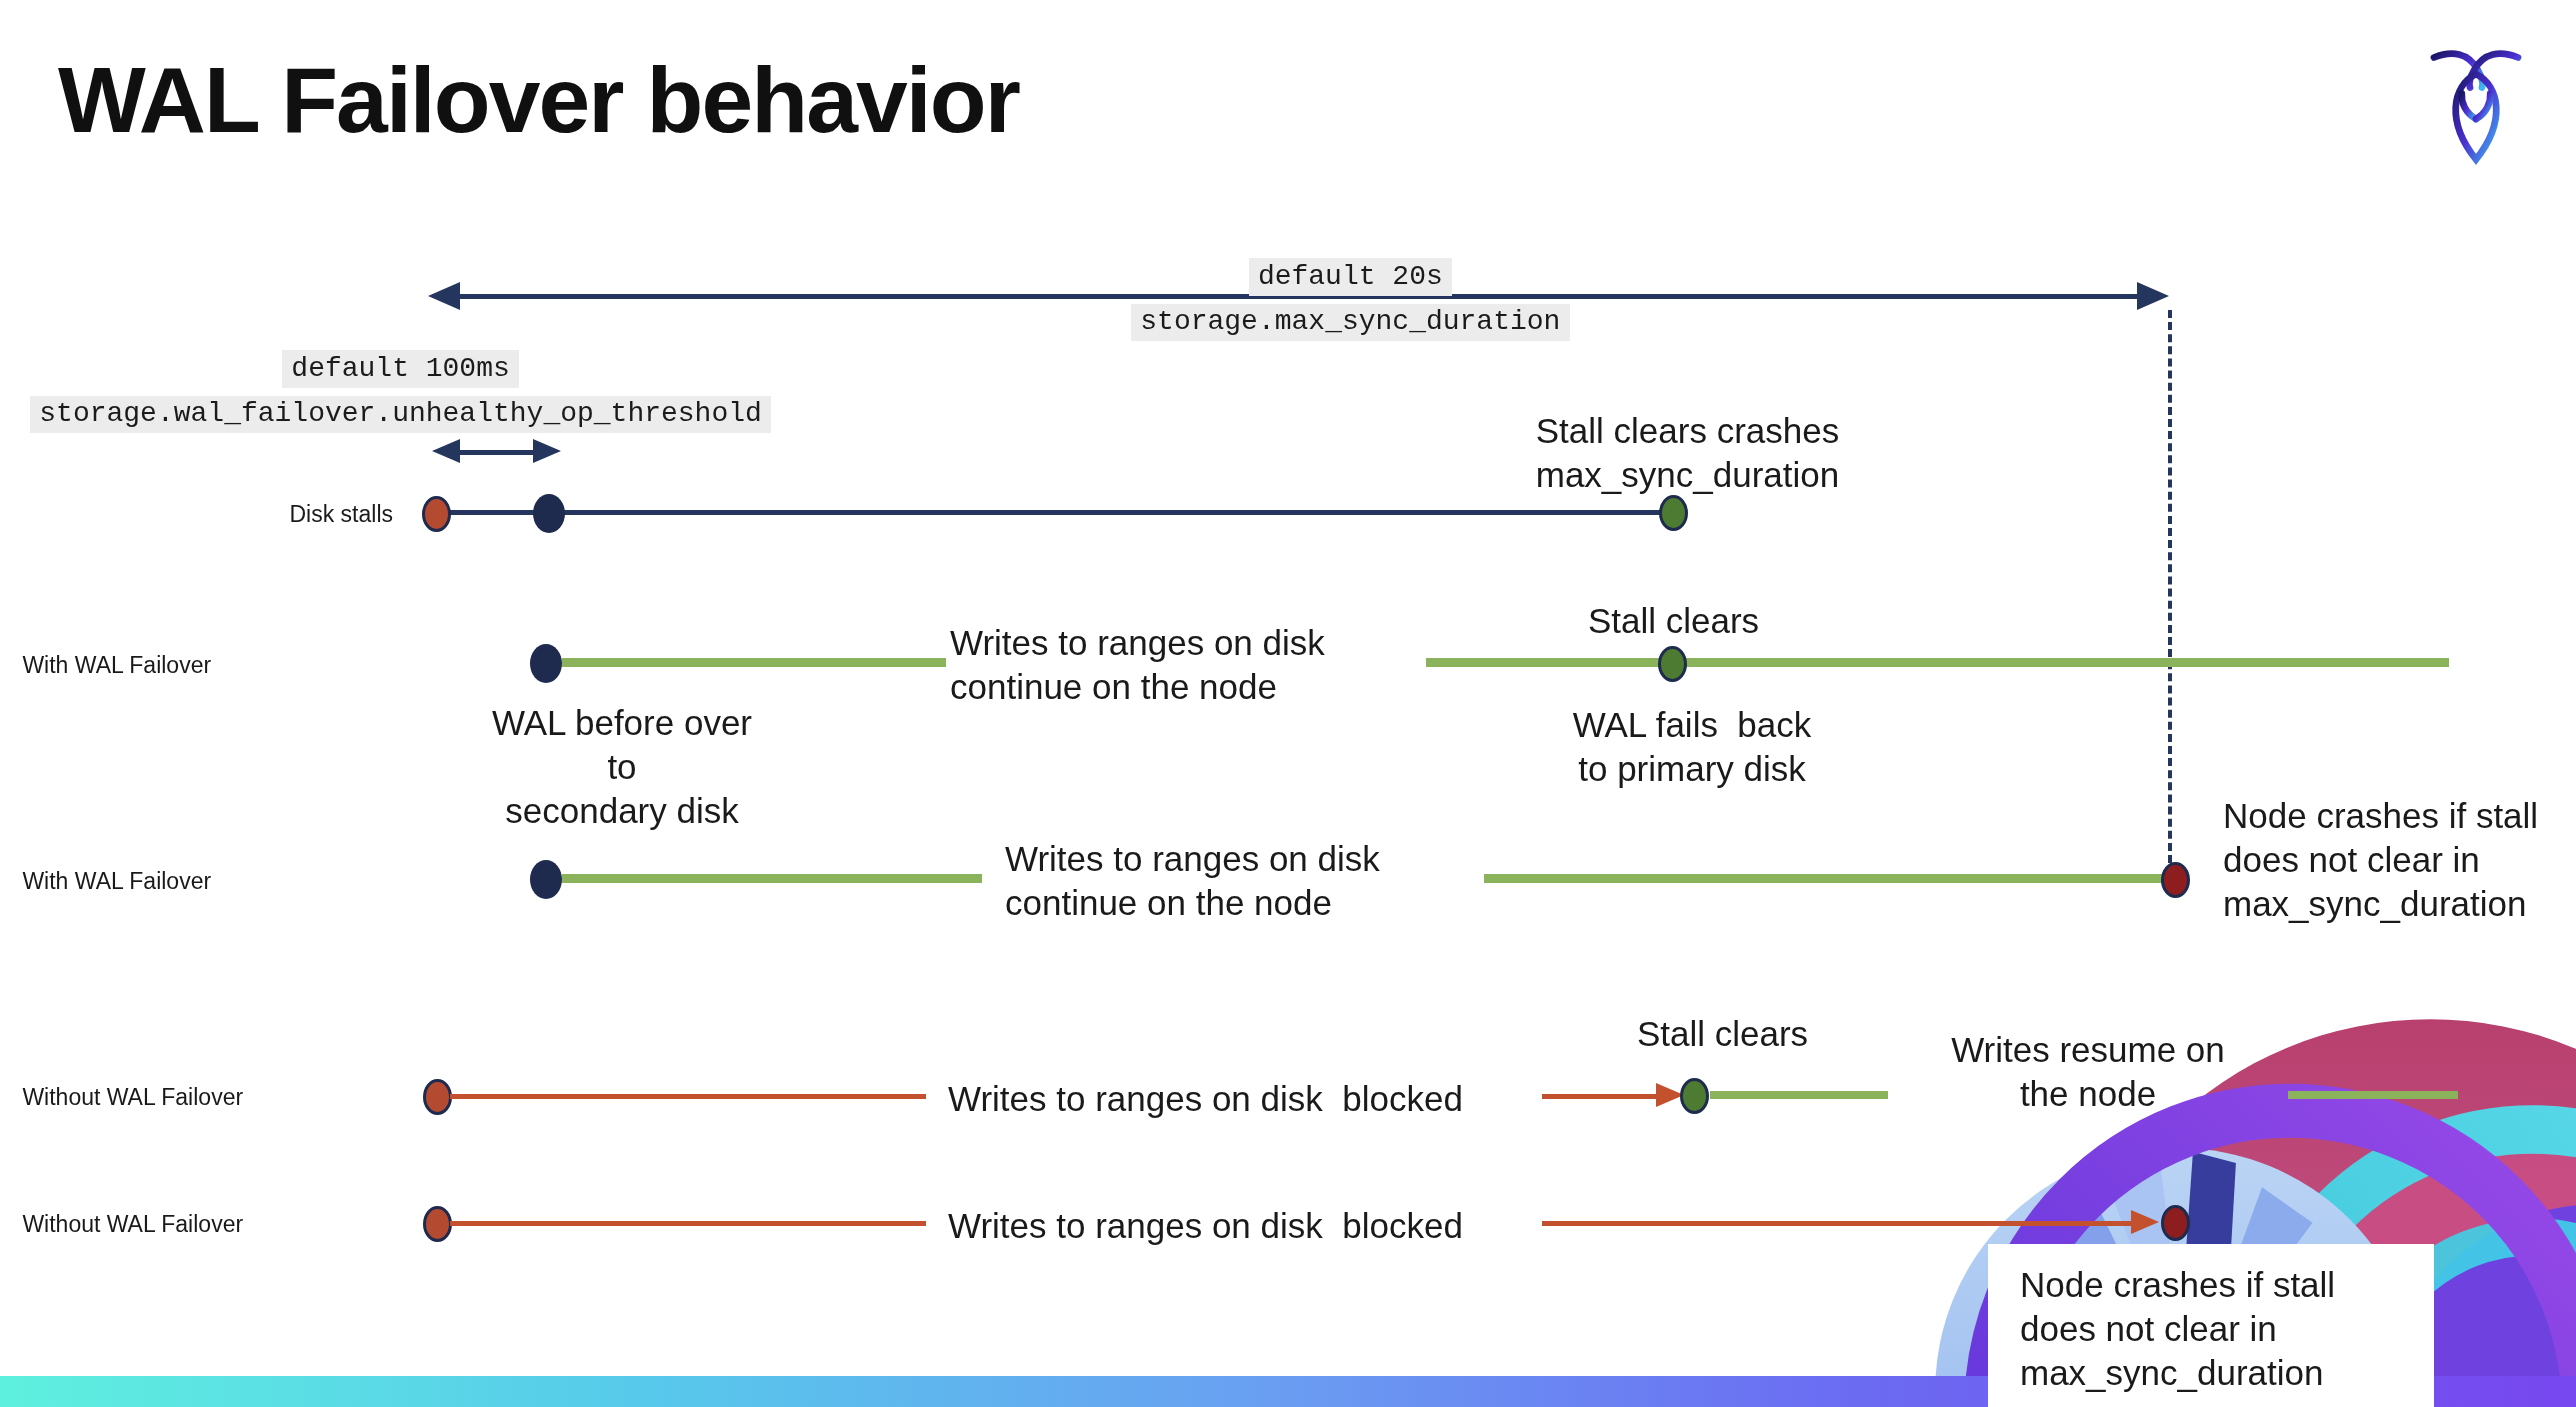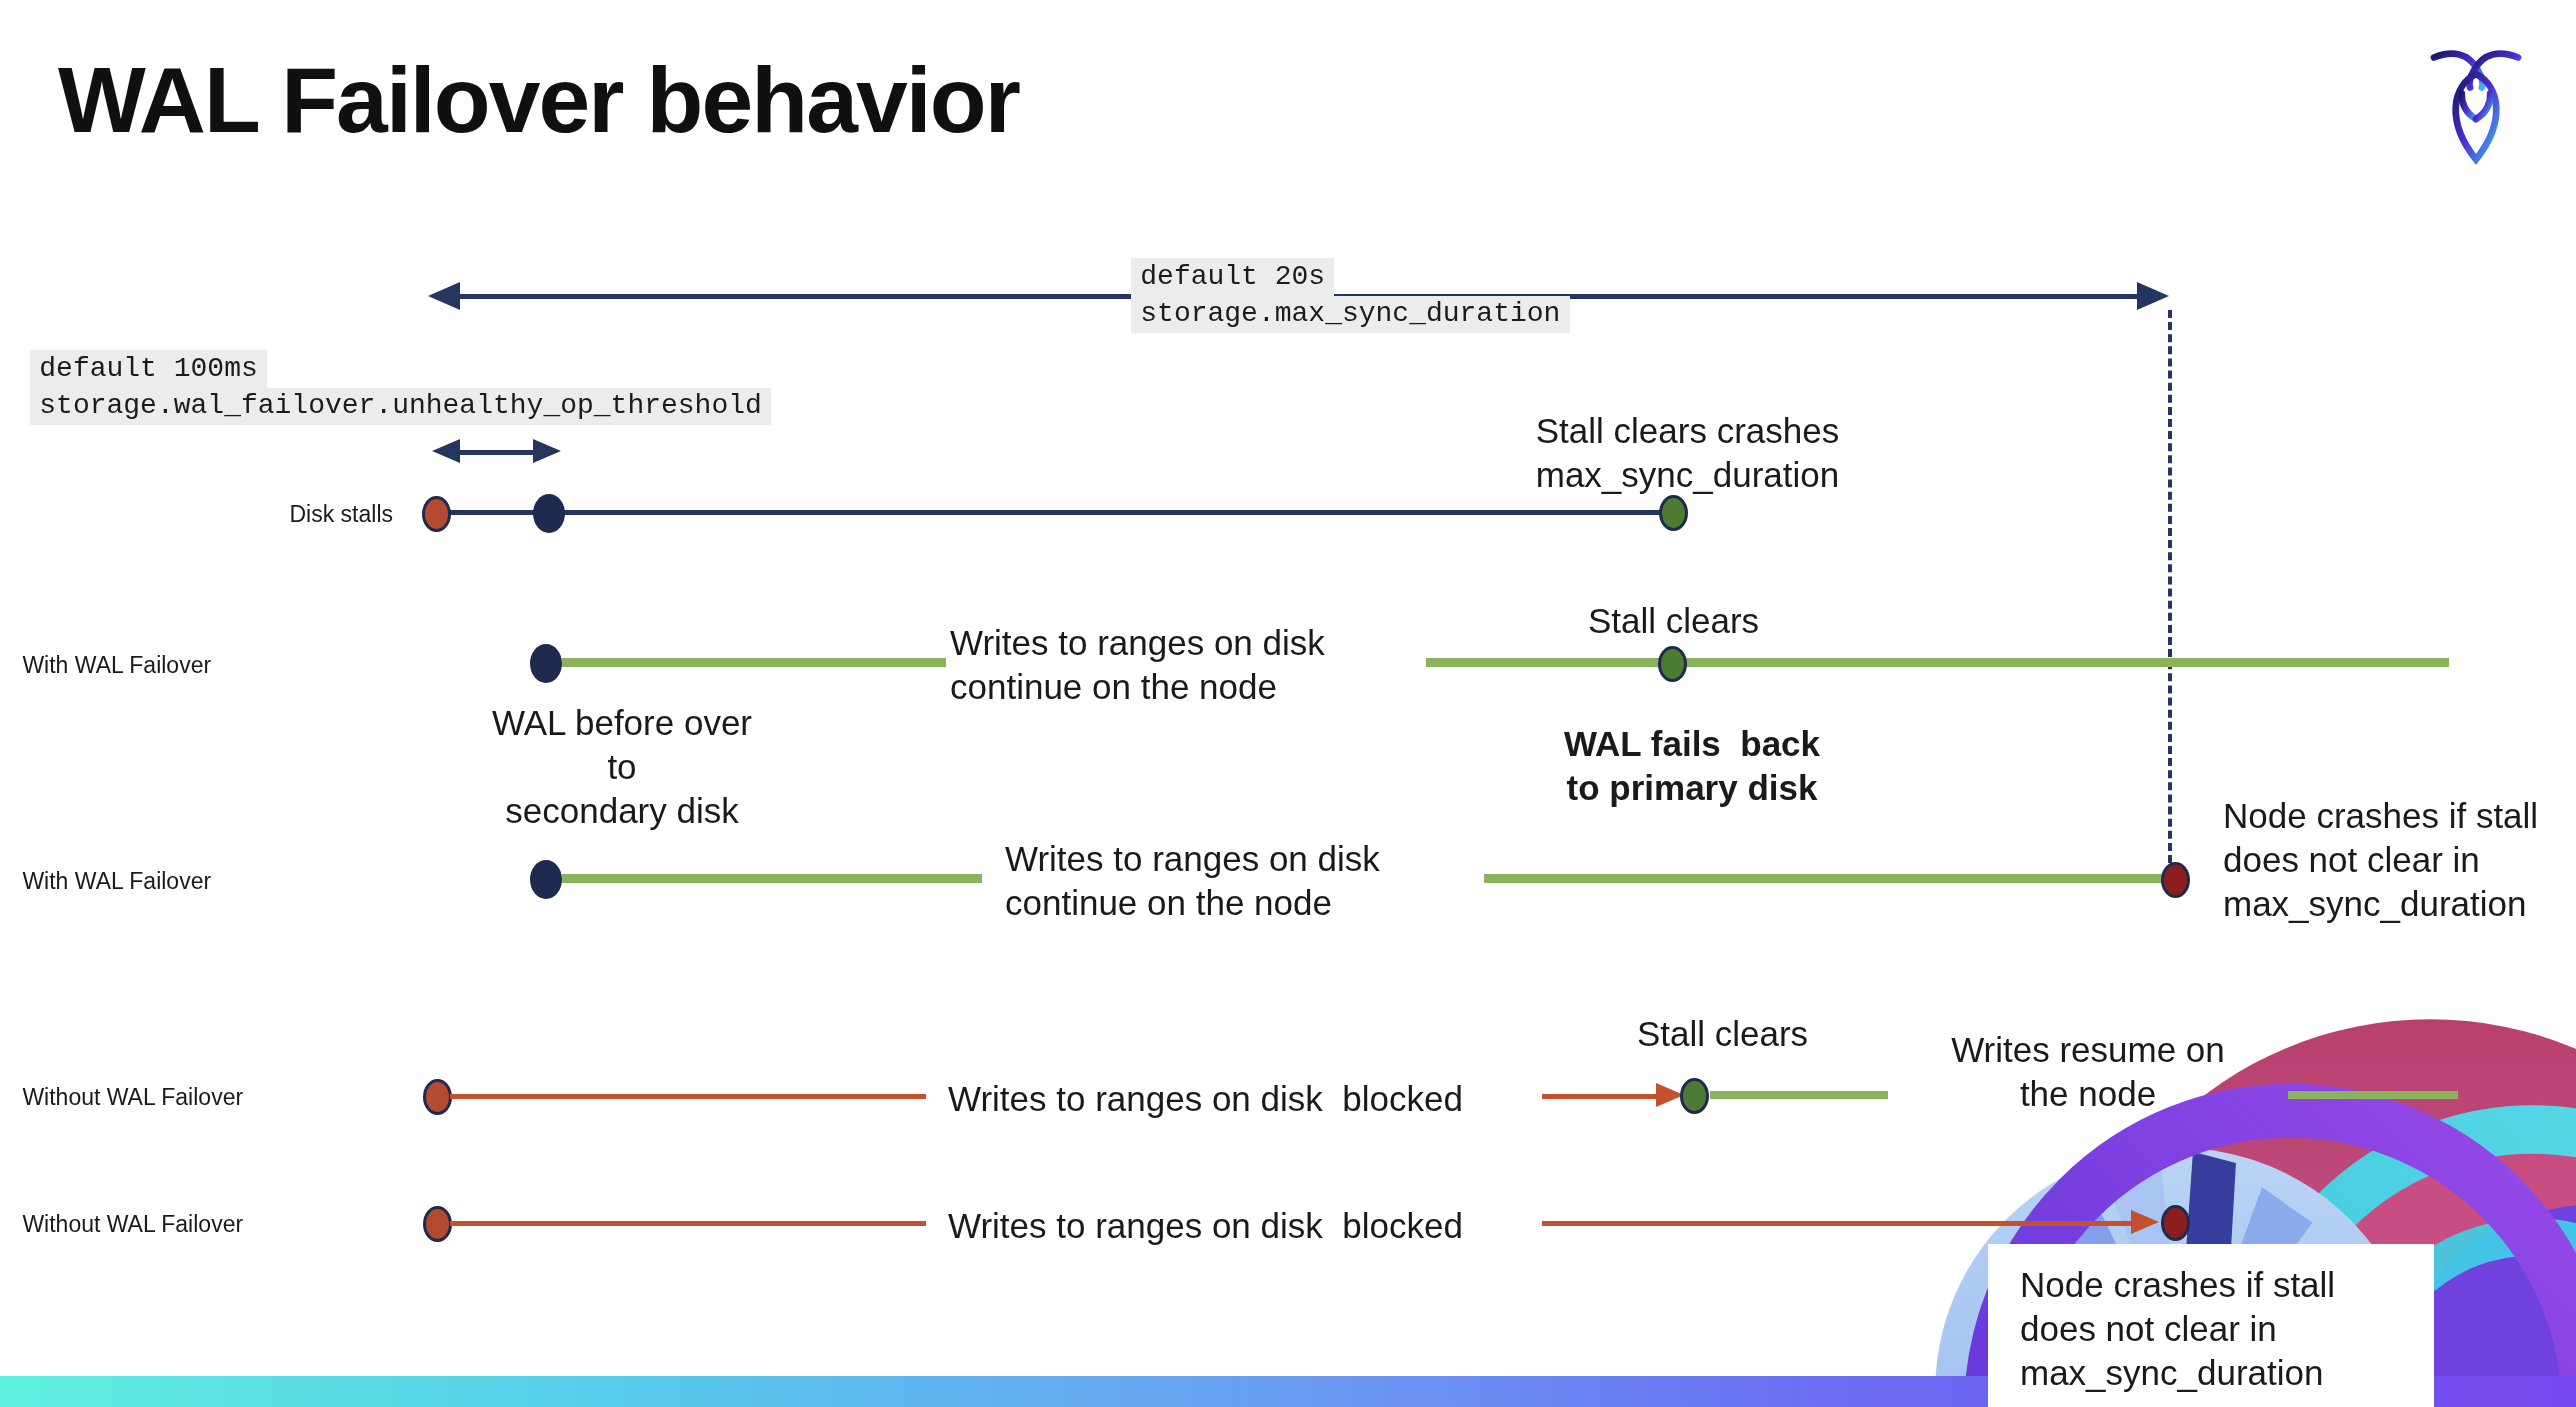--- a/index.html
+++ b/index.html
@@ -2,21 +2,21 @@
 <html style="font-size:15px"><head>
 <meta charset="utf-8">
 <style>
   html,body{margin:0;padding:0;background:#ffffff;}
   .canvas{position:relative;width:2576px;height:1408px;background:#ffffff;overflow:hidden;
           font-family:"Liberation Sans",sans-serif;color:#1a1a1a;}
   .abs{position:absolute;}
   
   .title{left:58px;top:47px;font-size:93px;font-weight:800;letter-spacing:-1.9px;color:#101010;z-index:4;}
   
-  .codebox{z-index:5;display:flex;flex-direction:column;align-items:flex-start;gap:0;}
+  .codebox{z-index:5;display:flex;flex-direction:column;align-items:center;gap:8px;}
   .codebox span{background:#ececec;color:#1b1b1b;font-family:"Liberation Mono",monospace;
                 font-size:28px;line-height:32px;padding:2.8px 9.3px;white-space:pre;}
   
   .navline{background:#24365e;z-index:3;}
   .greenline{background:#8ab35c;z-index:3;}
   .redline{background:#c4512e;z-index:3;}
   .tri{width:0;height:0;z-index:3;}
   .tri-left{border-top:14px solid transparent;border-bottom:14px solid transparent;border-right:32px solid #24365e;}
   .tri-right{border-top:14px solid transparent;border-bottom:14px solid transparent;border-left:32px solid #24365e;}
   .tri-left-sm{border-top:12px solid transparent;border-bottom:12px solid transparent;border-right:28px solid #24365e;}
@@ -97,21 +97,21 @@
   <div class="abs lbl" style="left:22.4px;top:645px;">With WAL Failover</div>
   <div class="abs dot dot-navy" style="left:530px;top:644px;"></div>
   <div class="abs greenline" style="left:562px;top:658px;width:384px;height:9.3px;"></div>
   <div class="abs ann" style="left:950px;top:621px;">Writes to ranges on disk
 continue on the node</div>
   <div class="abs greenline" style="left:1426px;top:658px;width:1023px;height:9.3px;"></div>
   <div class="abs dot dot-clear" style="left:1658px;top:646px;"></div>
   <div class="abs ann ann-center" style="left:1580px;top:602px;width:187px;line-height:37px;">Stall clears</div>
   <div class="abs ann ann-center" style="left:482px;top:701px;width:280px;">WAL before over to
 secondary disk</div>
-  <div class="abs ann ann-center" style="left:1552px;top:722px;width:280px;font-weight:bold;">WAL fails  back
+  <div class="abs ann ann-center" style="left:1552px;top:703px;width:280px;">WAL fails  back
 to primary disk</div>
 
   <div class="abs lbl" style="left:22.4px;top:861px;">With WAL Failover</div>
   <div class="abs dot dot-navy" style="left:530px;top:860px;"></div>
   <div class="abs greenline" style="left:562px;top:874px;width:420px;height:9.3px;"></div>
   <div class="abs ann" style="left:1005px;top:837px;">Writes to ranges on disk
 continue on the node</div>
   <div class="abs greenline" style="left:1484px;top:874px;width:680px;height:9.3px;"></div>
   <div class="abs dot dot-crash" style="left:2161px;top:862px;"></div>
   <div class="abs ann" style="left:2223px;top:794px;width:355px;">Node crashes if stall

